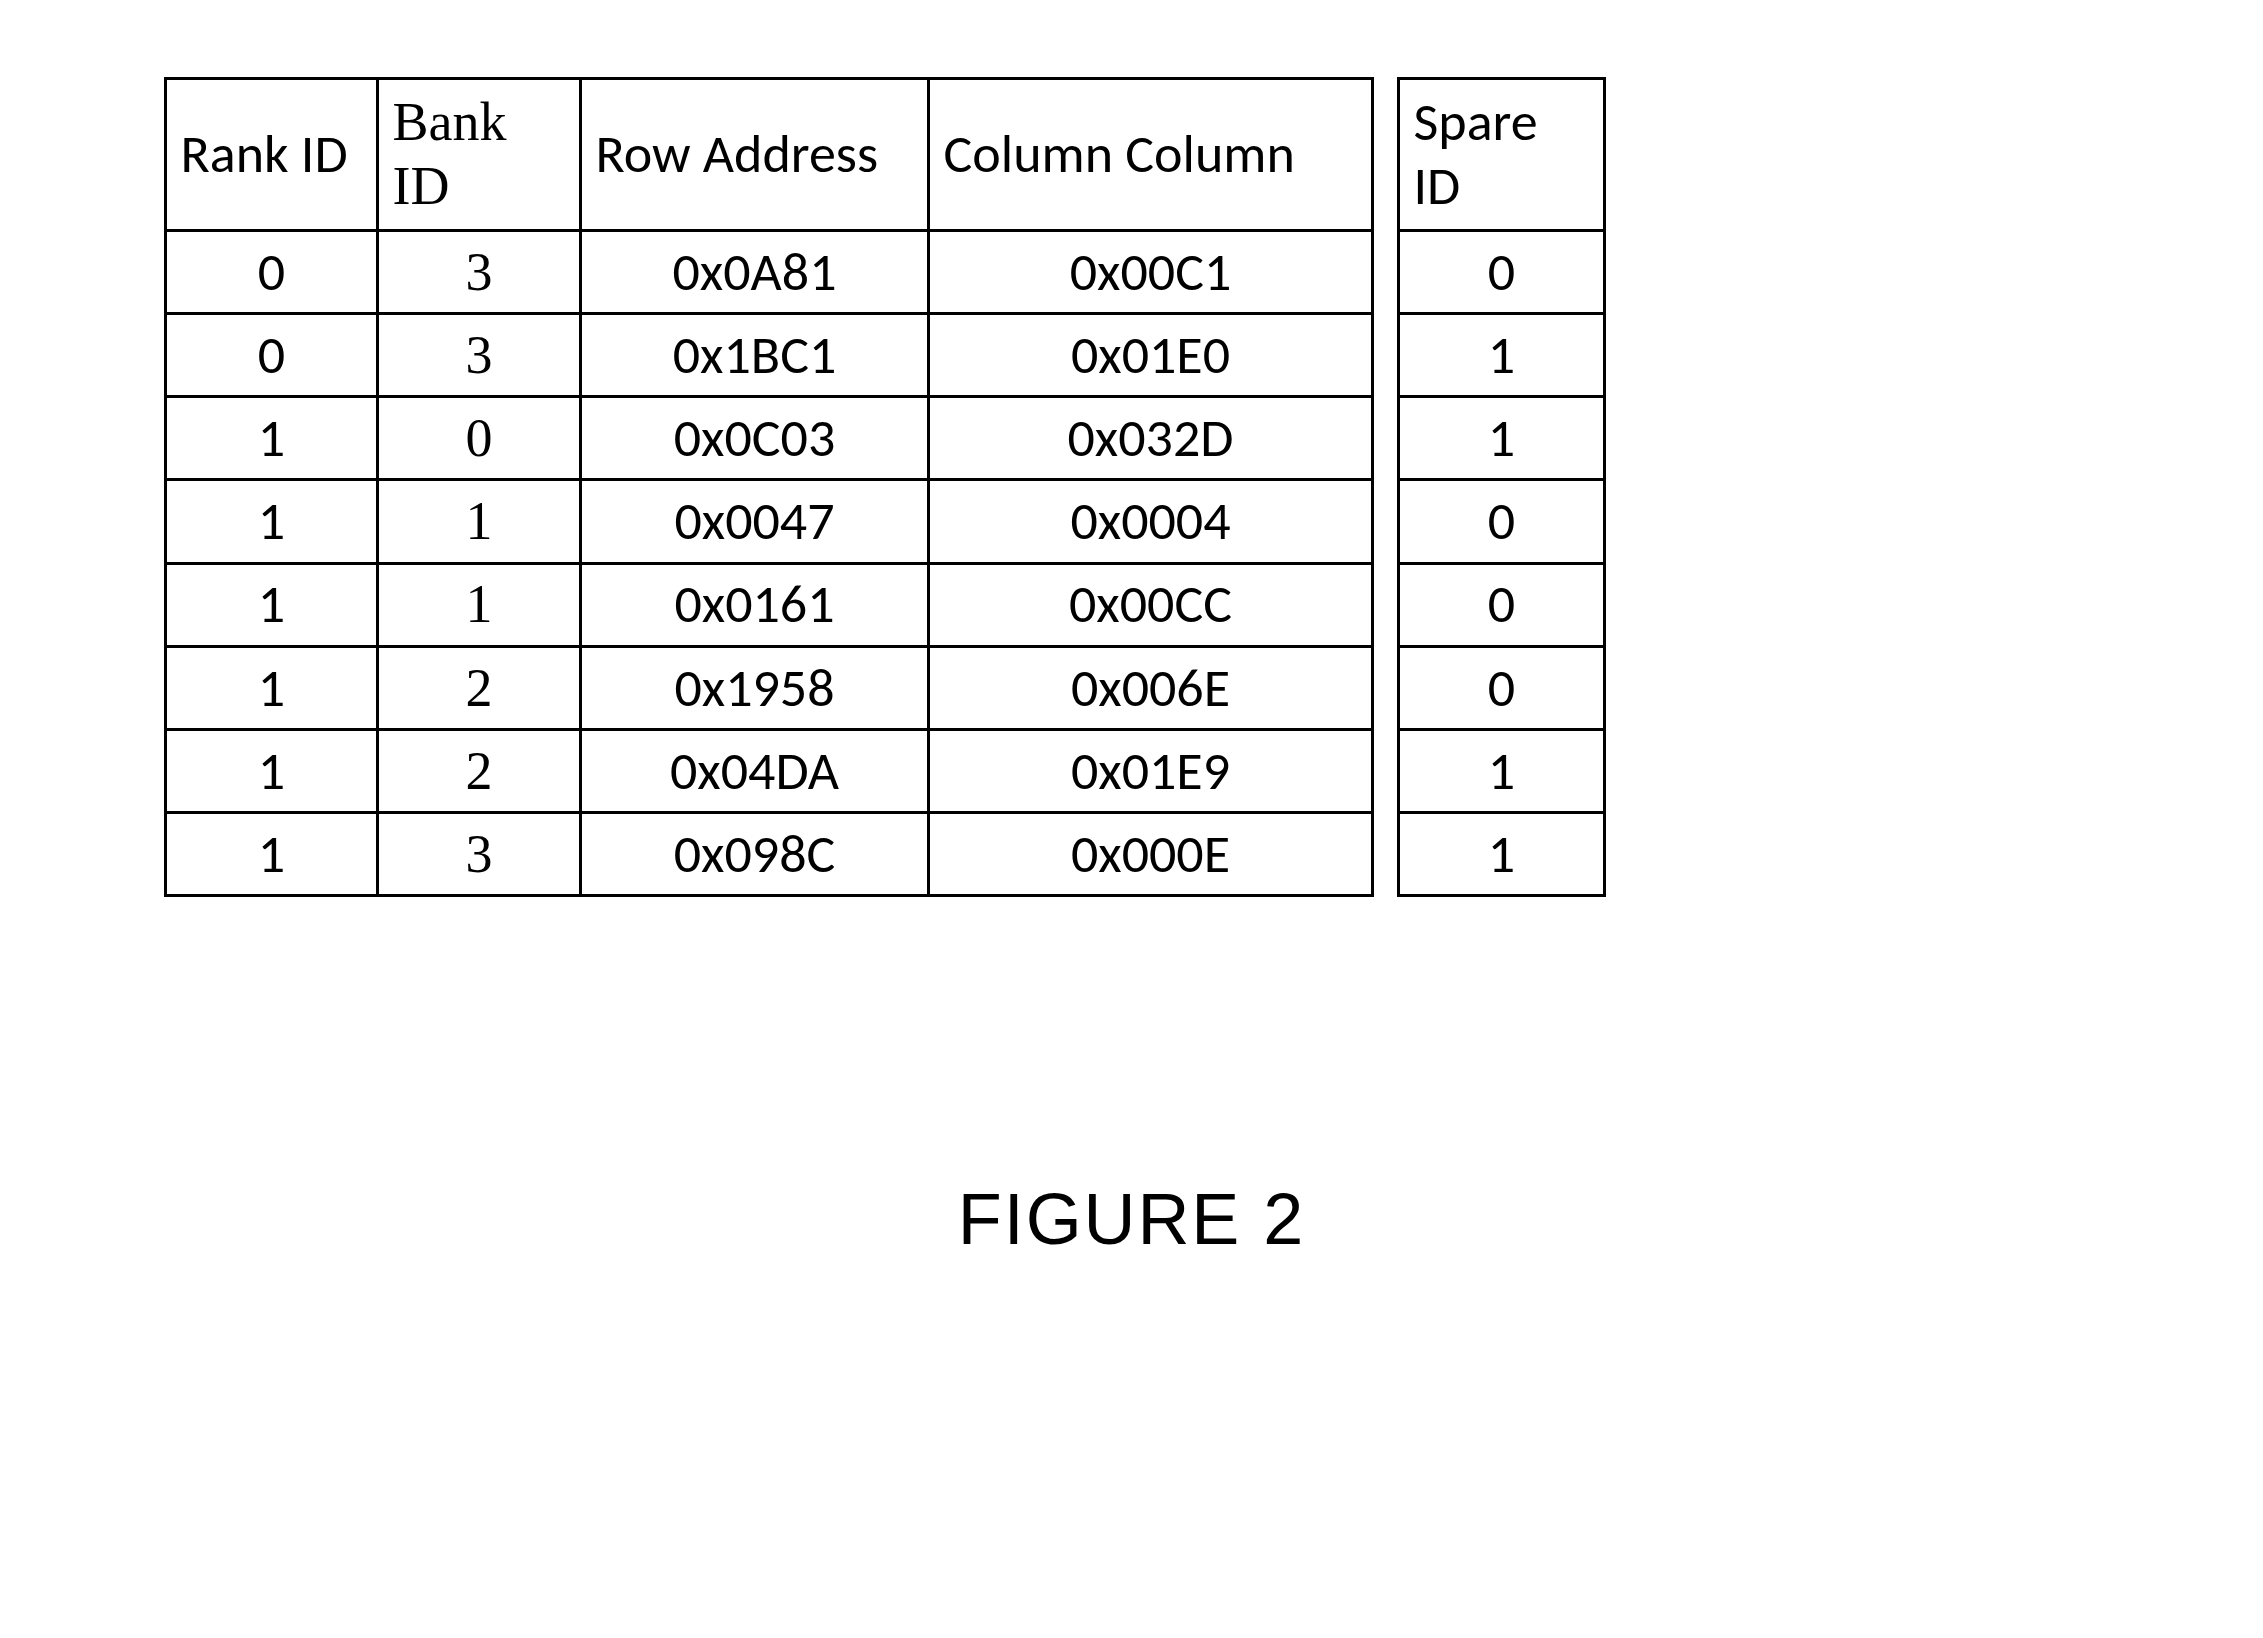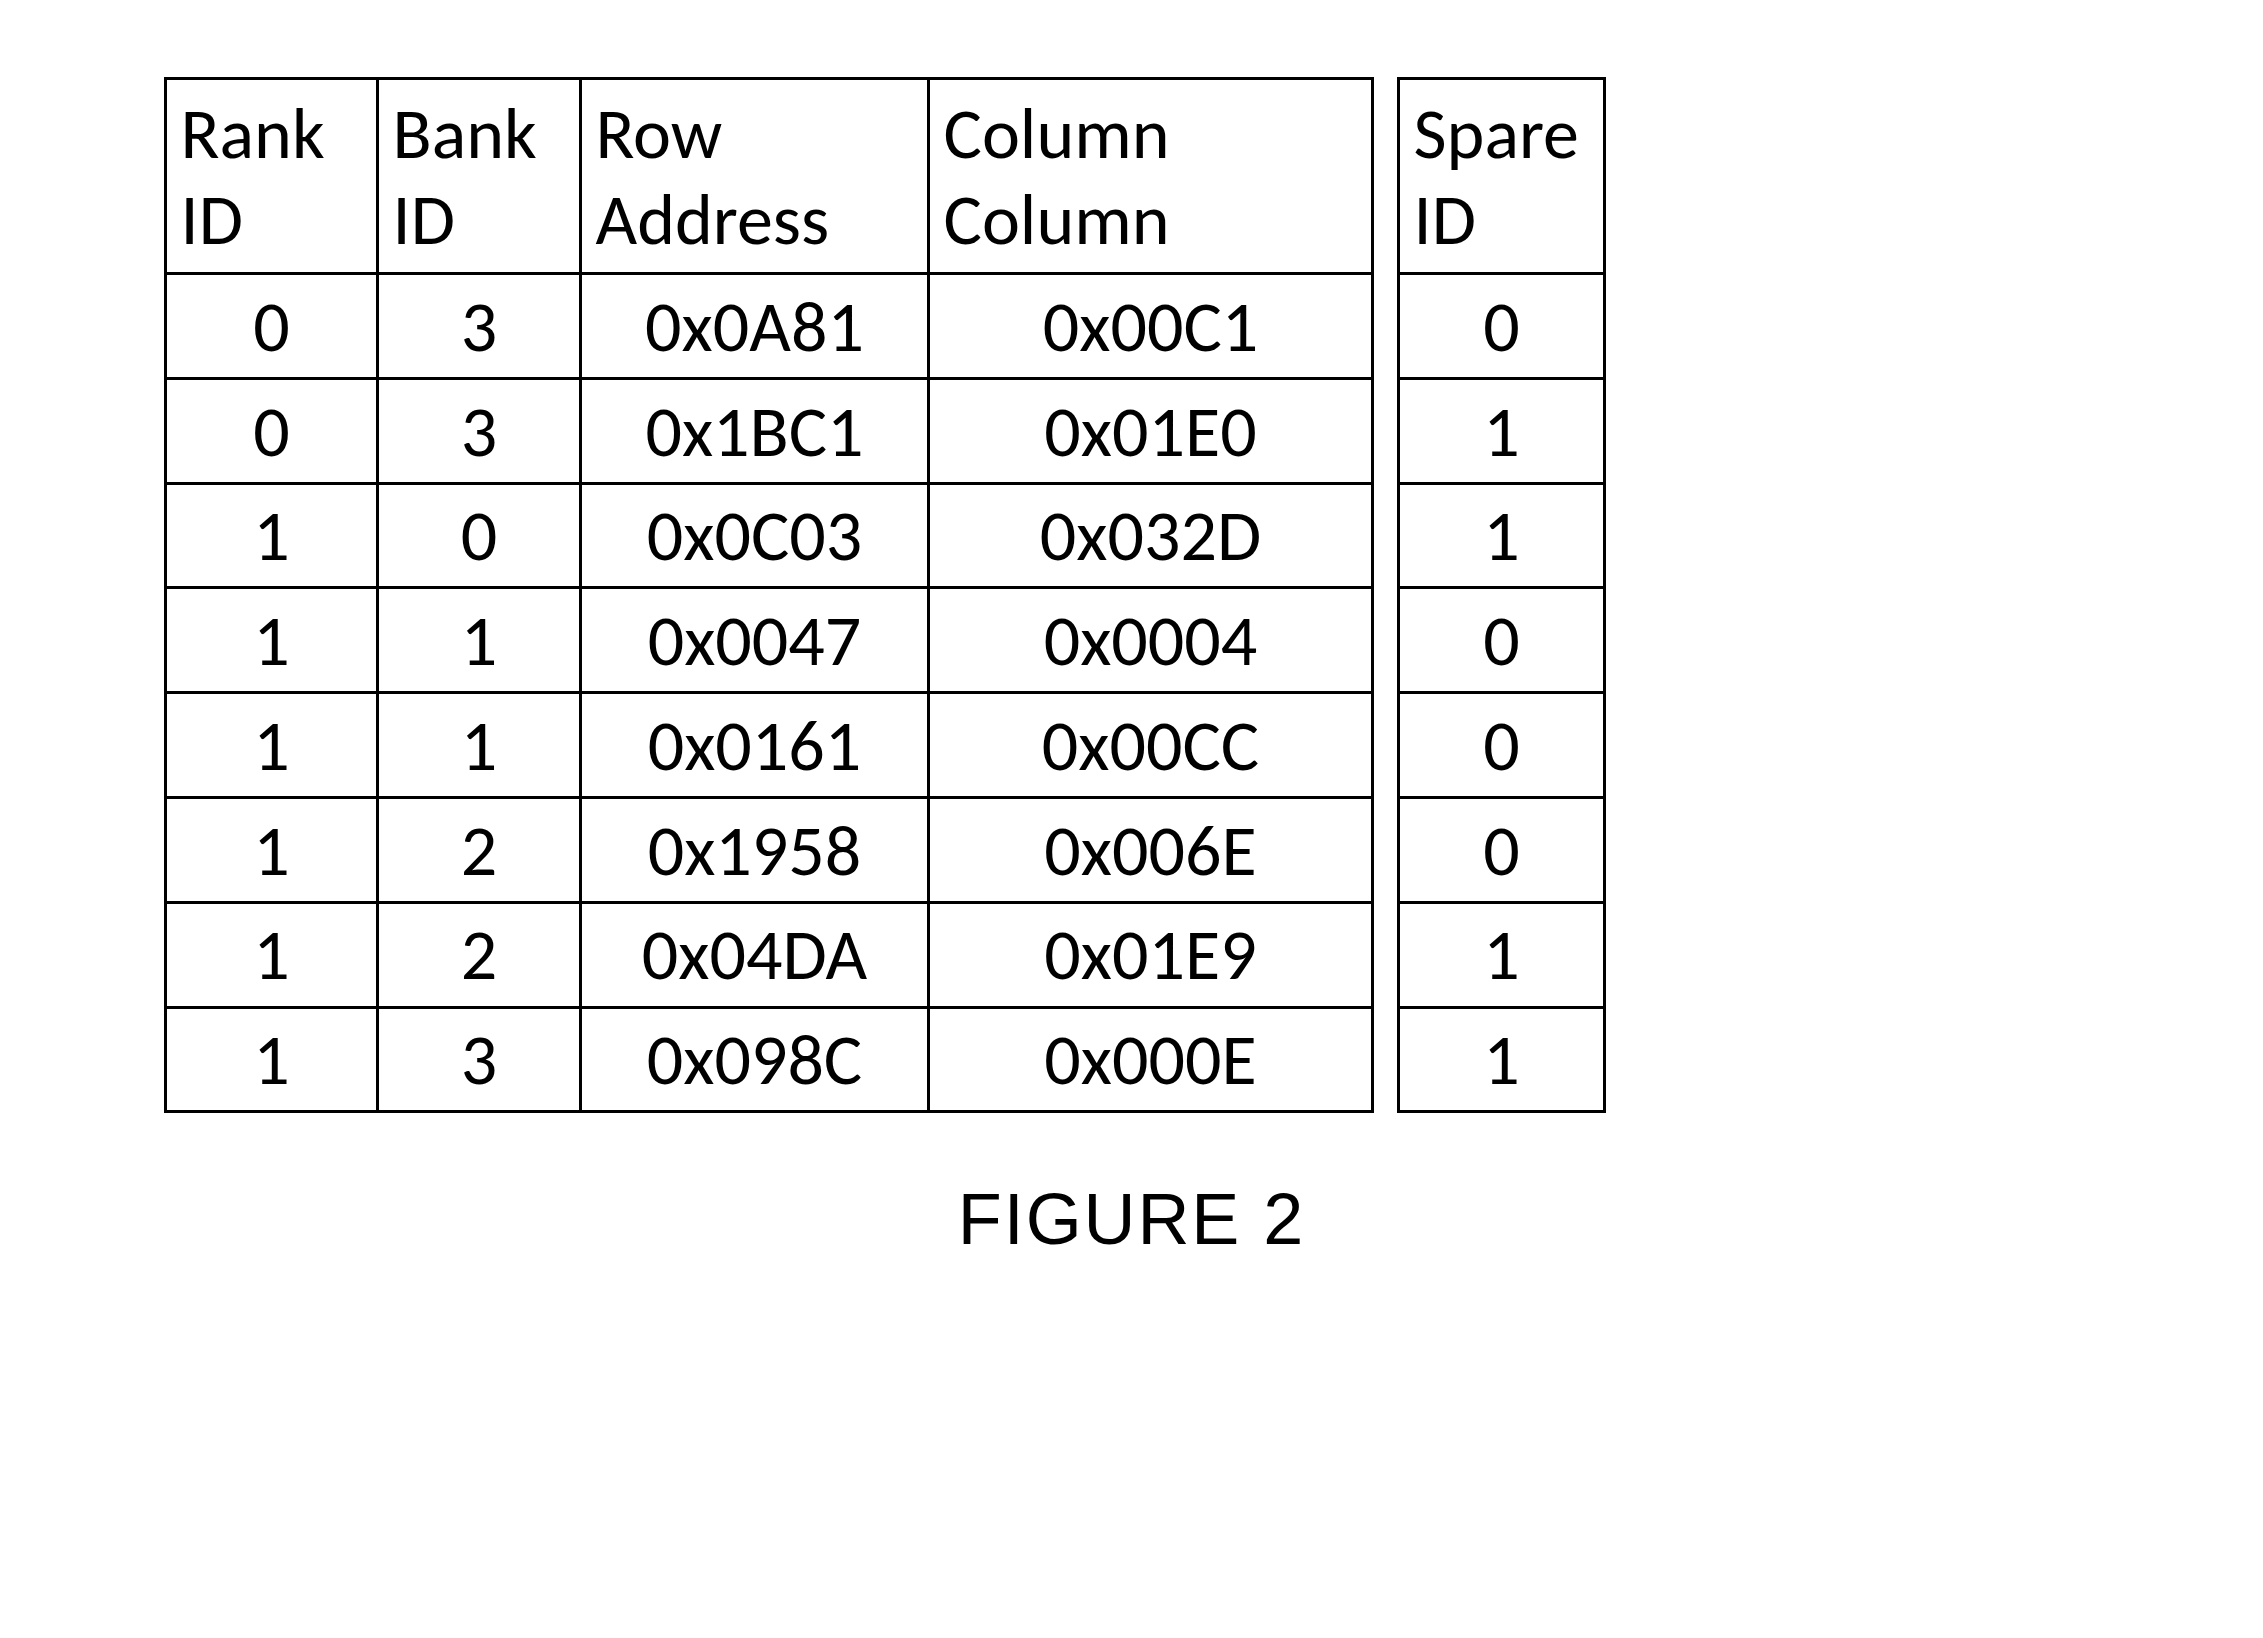--- a/index.html
+++ b/index.html
@@ -18,35 +18,35 @@
     }
     .table-wrap {
       display: flex;
       gap: 0;
     }
     table {
       border-collapse: collapse;
     }
     th, td {
       border: 3.9px solid #000;
-      font-size: 72px;
+      font-size: 54px;
       padding: 7.7px 15.4px;
       text-align: center;
       font-weight: normal;
       line-height: 1.2;
       height: 71px;
       box-sizing: border-box;
     }
     th {
       text-align: left;
       font-weight: normal;
       padding: 9.7px 13.5px;
     }
     .t1 th:nth-child(1), .t1 td:nth-child(1) { width: 212px; }
-    .t1 th:nth-child(2), .t1 td:nth-child(2) { width: 203px; }
+    .t1 th:nth-child(2), .t1 td:nth-child(2) { width: 203px; font-family: Liberation Serif, serif; }
     .t1 th:nth-child(3), .t1 td:nth-child(3) { width: 348px; }
     .t1 th:nth-child(4), .t1 td:nth-child(4) { width: 444px; }
     .t2 th, .t2 td { width: 206px; }
     .t2 { margin-left: 23px; }
     .t2 th { text-align: left; }
     .caption {
       position: absolute;
       top: 1178px;
       left: 0;
       width: 100%;

